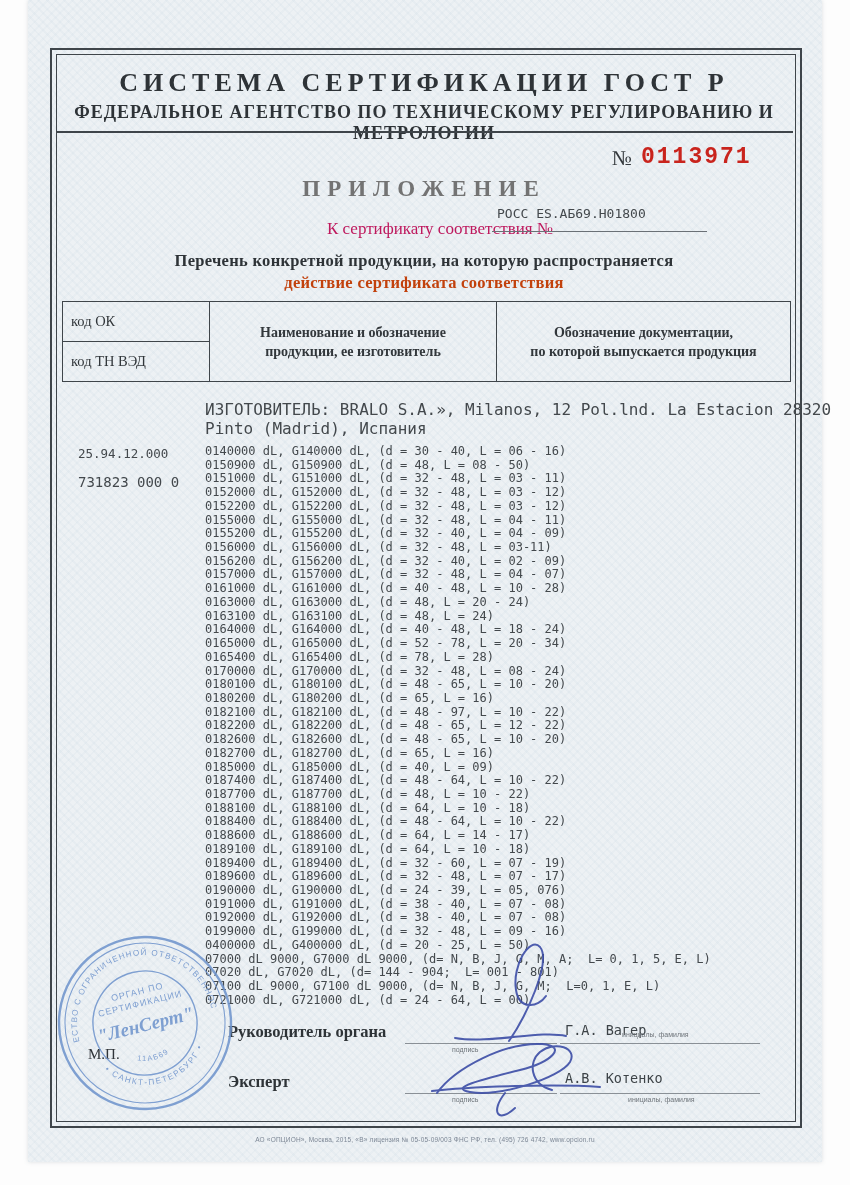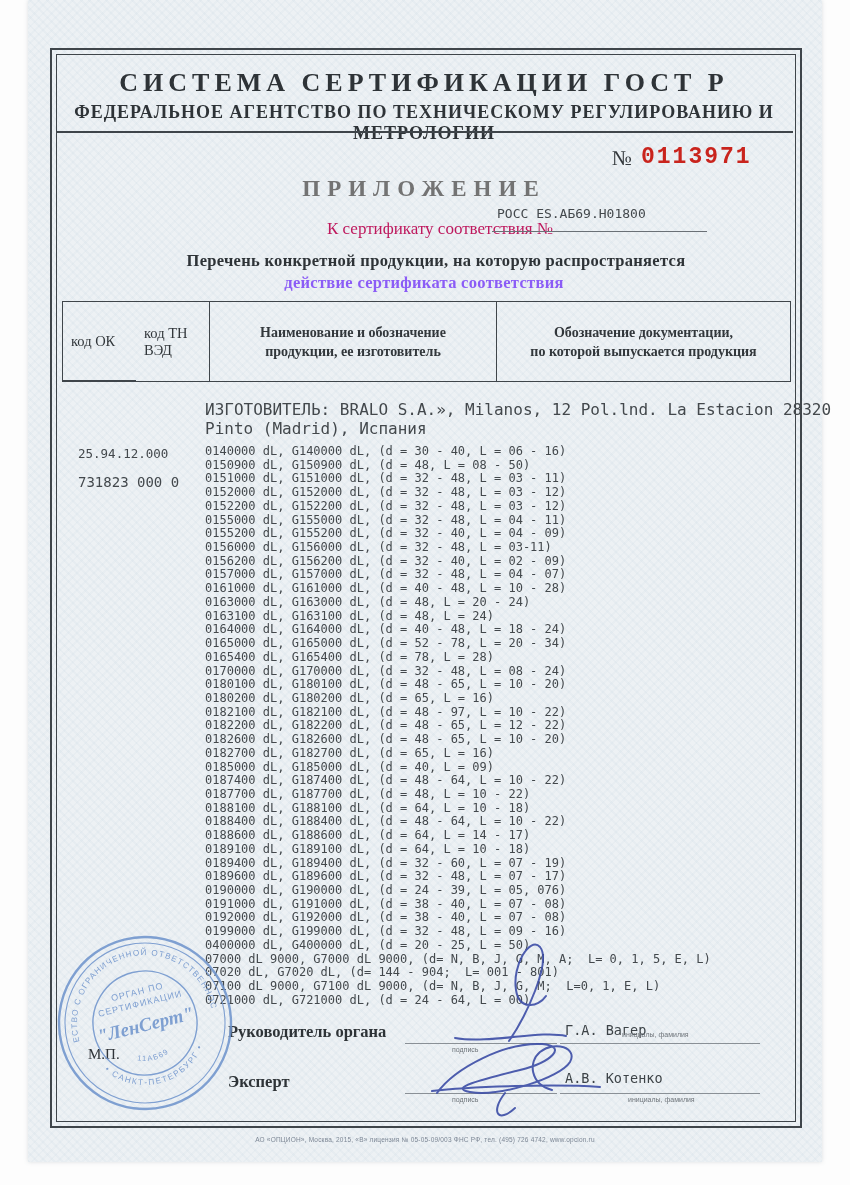--- a/index.html
+++ b/index.html
@@ -20,25 +20,25 @@
   .ctr{left:50px;width:748px;text-align:center;}
   .sys-title{top:68px;font-size:26px;font-weight:bold;letter-spacing:5px;color:#2e3337;}
   .agency{top:102px;font-size:18px;font-weight:bold;letter-spacing:1px;color:#2e3337;}
   .sep{left:57px;top:131px;width:736px;height:2px;background:#3f454a;}
   .num-prefix{left:612px;top:146px;font-size:21px;color:#33383c;}
   .num-value{left:641px;top:144px;font-family:Liberation Mono, monospace;font-size:23px;letter-spacing:2px;color:#c9241d;font-weight:bold;}
   .doc-title{top:176px;font-size:23px;font-weight:bold;letter-spacing:7px;color:#737373;}
   .cert-label{left:315px;top:219px;font-size:17px;color:#be185d;margin-left:12px;}
   .cert-value{left:497px;top:206px;font-family:"DejaVu Sans Mono",monospace;font-size:13px;color:#3d4347;}
   .cert-line{left:492px;top:231px;width:215px;height:1px;background:#6a7076;}
-  .sub1{top:251px;font-size:16.5px;font-weight:bold;letter-spacing:.3px;color:#2e3337;padding-left:12px;}
-  .sub2{top:273px;font-size:16.5px;font-weight:bold;letter-spacing:.3px;color:#8b5cf6;}
+  .sub1{top:251px;font-size:16.5px;font-weight:bold;letter-spacing:.3px;color:#2e3337;}
+  .sub2{top:273px;font-size:16.5px;font-weight:bold;letter-spacing:.3px;color:#c2410c;}
   
   .thead{left:62px;top:301px;width:727px;height:79px;border:1.5px solid #3f454a;display:flex;color:#32373b;}
-  .thead .c1{width:146px;border-right:1.5px solid #3f454a;display:flex;flex-direction:row;}
+  .thead .c1{width:146px;border-right:1.5px solid #3f454a;display:flex;flex-direction:column;}
   .thead .c1 div{flex:1;display:flex;align-items:center;padding-left:8px;font-size:14.5px;}
   .thead .c1 .r1{border-bottom:1.5px solid #3f454a;}
   .thead .c2{width:286px;border-right:1.5px solid #3f454a;}
   .thead .c3{flex:1;}
   .thead .c2,.thead .c3{display:flex;flex-direction:column;align-items:center;justify-content:center;font-size:14px;font-weight:bold;line-height:19px;text-align:left;}
   .mono{font-family:"DejaVu Sans Mono",monospace;color:#43484c;}
   .manu{left:205px;top:400px;font-size:16px;line-height:19px;white-space:pre;}
   .code-ok{left:78px;top:446px;font-size:12.5px;}
   .code-tnved{left:78px;top:474px;font-size:14px;}
   .products{left:205px;top:445px;font-size:12px;line-height:13.72px;white-space:pre;}

